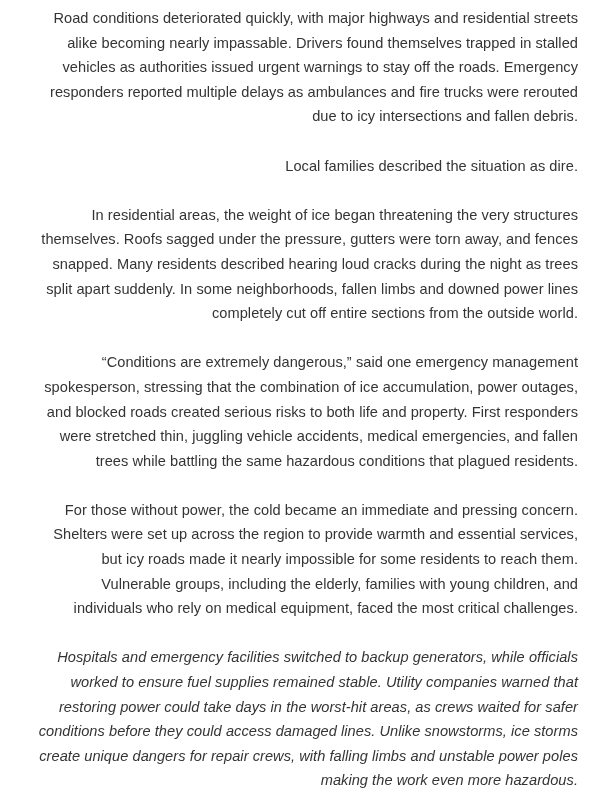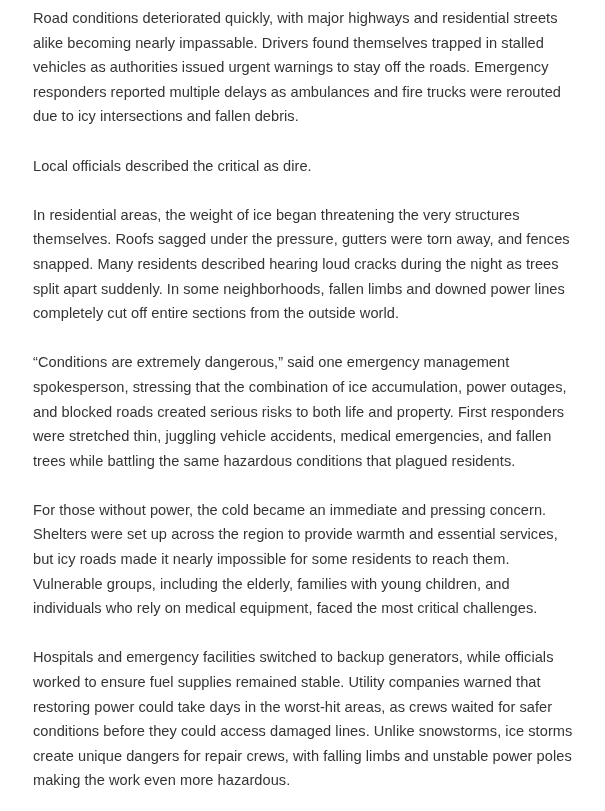--- a/index.html
+++ b/index.html
@@ -13,31 +13,33 @@
     .article {
       position: absolute;
       left: 33px;
       top: 6px;
       width: 545px;
       font-family: "Liberation Sans", sans-serif;
       font-size: 14.6px;
       line-height: 24.6px;
       color: #343434;
       letter-spacing: 0.05px;
+      text-align: right;
     }
     .article p {
       margin: 0 0 24.6px 0;
     }
     .article p:last-child {
       margin-bottom: 0;
+      font-style: italic;
     }
   </style>
 </head>
 <body>
 
 <div class="article">
   <p>Road conditions deteriorated quickly, with major highways and residential streets alike becoming nearly impassable. Drivers found themselves trapped in stalled vehicles as authorities issued urgent warnings to stay off the roads. Emergency responders reported multiple delays as ambulances and fire trucks were rerouted due to icy intersections and fallen debris.</p>
-  <p>Local officials described the critical as dire.</p>
+  <p>Local families described the situation as dire.</p>
   <p>In residential areas, the weight of ice began threatening the very structures themselves. Roofs sagged under the pressure, gutters were torn away, and fences snapped. Many residents described hearing loud cracks during the night as trees split apart suddenly. In some neighborhoods, fallen limbs and downed power lines completely cut off entire sections from the outside world.</p>
   <p>“Conditions are extremely dangerous,” said one emergency management spokesperson, stressing that the combination of ice accumulation, power outages, and blocked roads created serious risks to both life and property. First responders were stretched thin, juggling vehicle accidents, medical emergencies, and fallen trees while battling the same hazardous conditions that plagued residents.</p>
   <p>For those without power, the cold became an immediate and pressing concern. Shelters were set up across the region to provide warmth and essential services, but icy roads made it nearly impossible for some residents to reach them. Vulnerable groups, including the elderly, families with young children, and individuals who rely on medical equipment, faced the most critical challenges.</p>
   <p>Hospitals and emergency facilities switched to backup generators, while officials worked to ensure fuel supplies remained stable. Utility companies warned that restoring power could take days in the worst-hit areas, as crews waited for safer conditions before they could access damaged lines. Unlike snowstorms, ice storms create unique dangers for repair crews, with falling limbs and unstable power poles making the work even more hazardous.</p>
 </div>
 
 </body></html>

